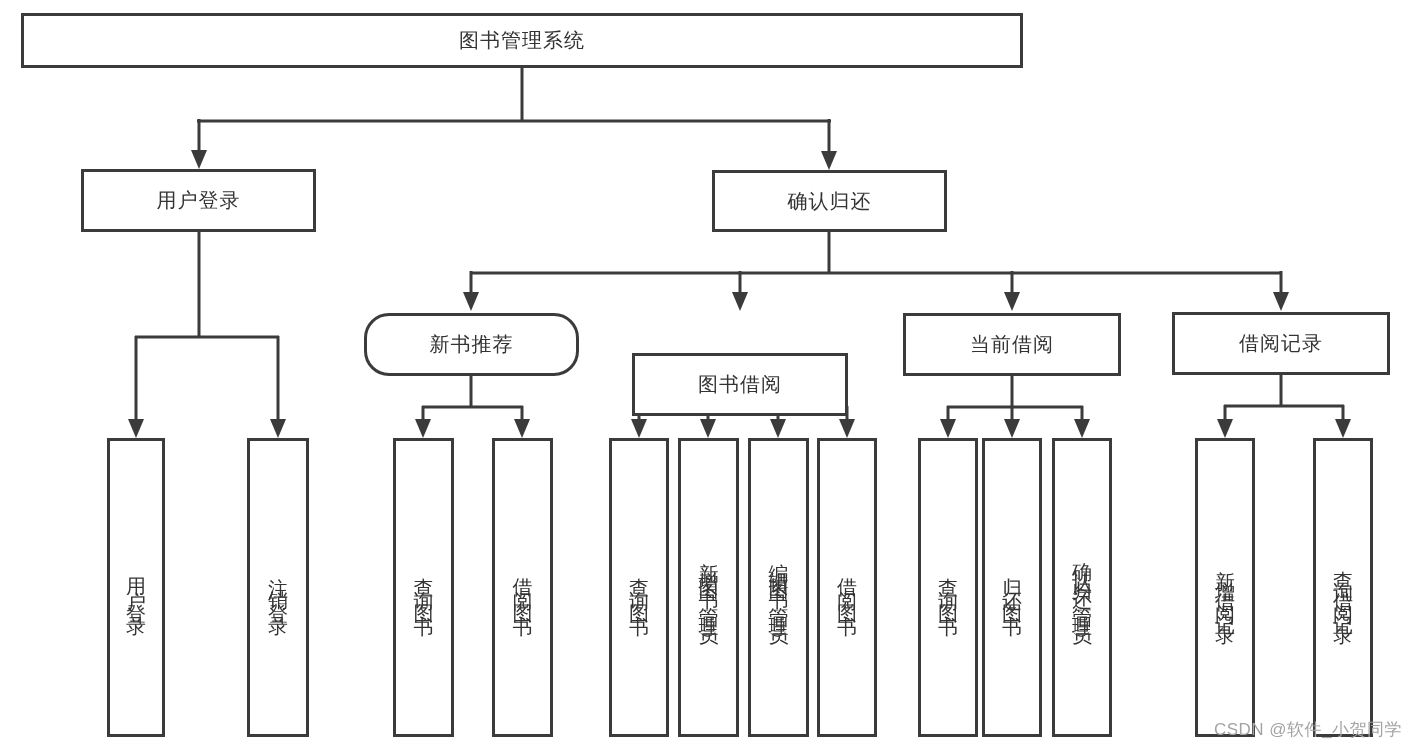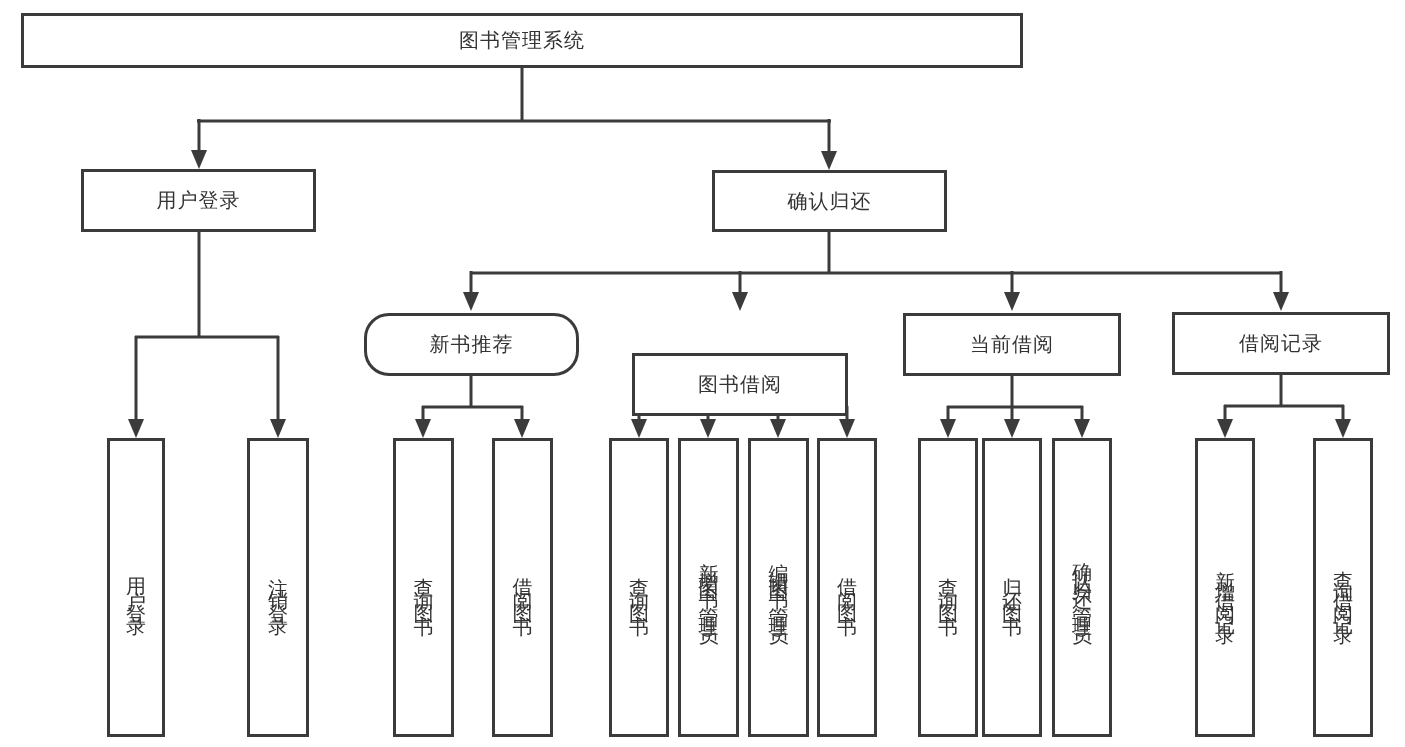--- a/index.html
+++ b/index.html
@@ -185,14 +185,15 @@
     <span class="vtext long">确认归还（管理员）</span>
   </div>
 
   <div class="node leaf" style="left:1195px; top:438px; width:60px; height:299px;">
     <span class="vtext med">新增借阅记录</span>
   </div>
   <div class="node leaf" style="left:1313px; top:438px; width:60px; height:299px;">
     <span class="vtext med">查询借阅记录</span>
   </div>
 
+  <div class="watermark">CSDN @软件_小贺同学</div>
 
 </div>
 
 </body></html>

